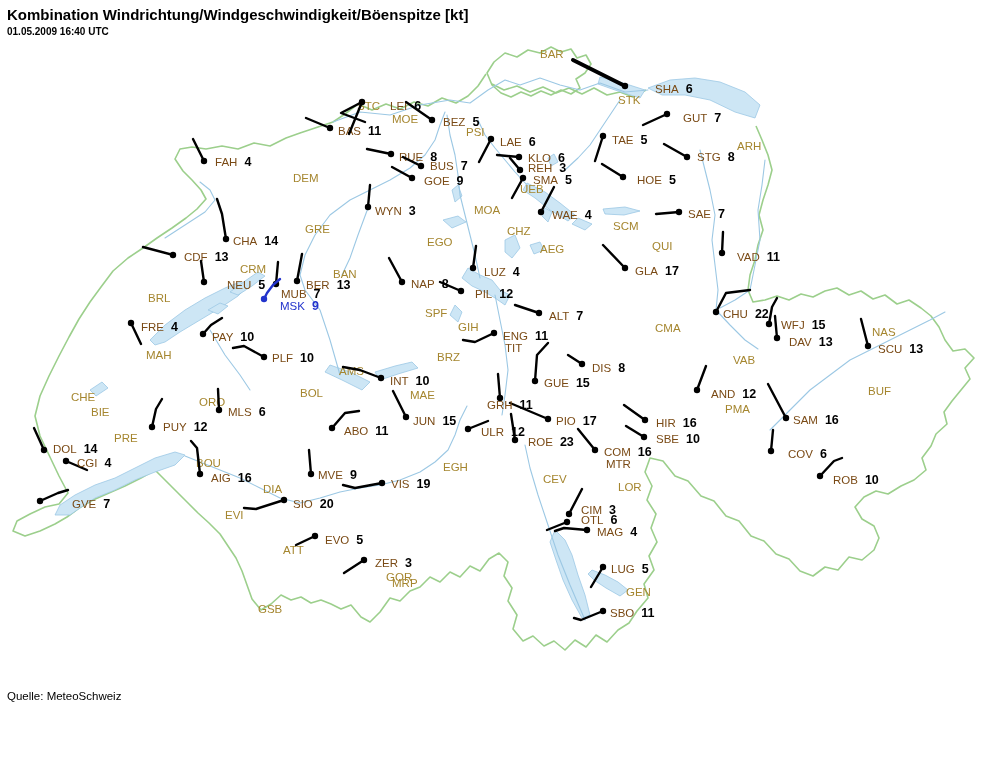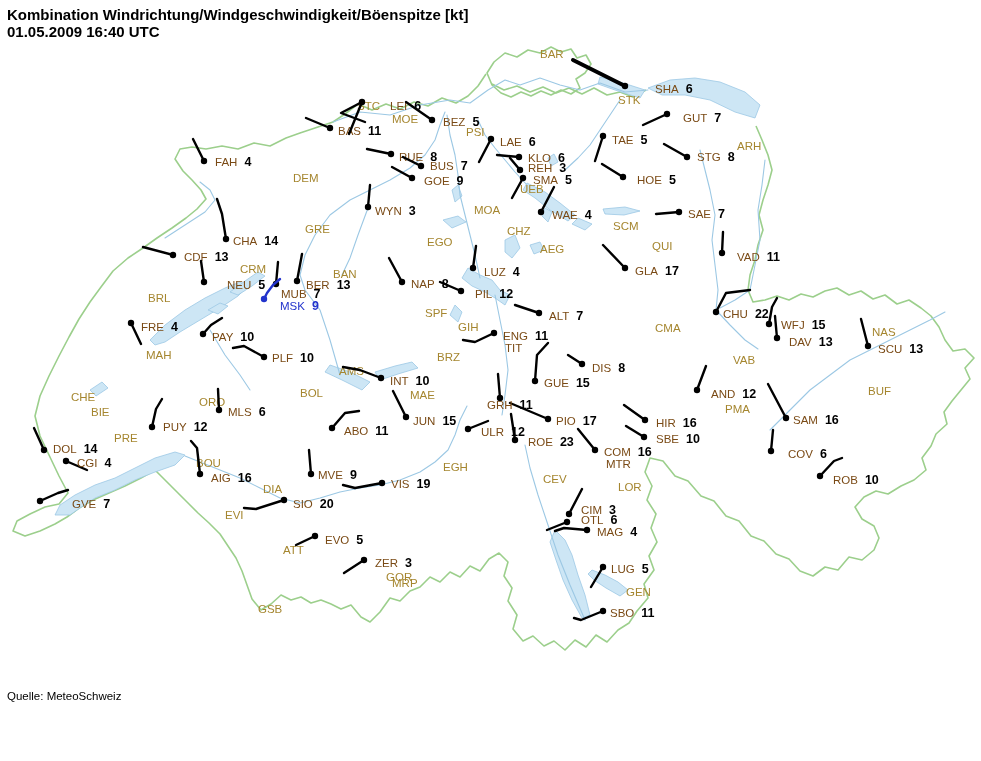--- a/index.html
+++ b/index.html
@@ -1,20 +1,20 @@
 <!DOCTYPE html>
 <html><head>
 <meta charset="utf-8">
 <style>
   html,body{margin:0;padding:0;background:#fff;}
   .page{position:relative;width:981px;height:761px;background:#fff;overflow:hidden;
         font-family:"Liberation Sans",sans-serif;}
   .hdr{position:absolute;left:7px;top:6px;z-index:5;color:#000;}
   .hdr .t1{font-size:15px;font-weight:bold;line-height:17px;}
-  .hdr .t2{font-size:15px;font-weight:bold;line-height:17px;}
+  .hdr .t2{font-size:10px;font-weight:bold;line-height:17px;}
   .ftr{position:absolute;left:7px;top:690px;z-index:5;font-size:11.5px;font-weight:normal;color:#000;}
   svg.map{position:absolute;left:0;top:0;}
   .border{fill:none;stroke:#9ccf8c;stroke-width:1.6;stroke-linejoin:round;}
   .lake{fill:#cde6f5;stroke:#9cc8e4;stroke-width:0.8;stroke-linejoin:round;}
   .river{fill:none;stroke:#9cc8e4;stroke-width:1.1;stroke-linejoin:round;stroke-linecap:round;}
   text.code{fill:#7a4a15;font-size:11.5px;font-family:"Liberation Sans",sans-serif;}
   text.code tspan.val{fill:#000;font-weight:bold;font-size:12.5px;}
   text.code.blue{fill:#2233cc;}
   text.code.blue tspan.val{fill:#2233cc;}
   text.code2{fill:#7a4a15;font-size:11.5px;font-family:"Liberation Sans",sans-serif;}

